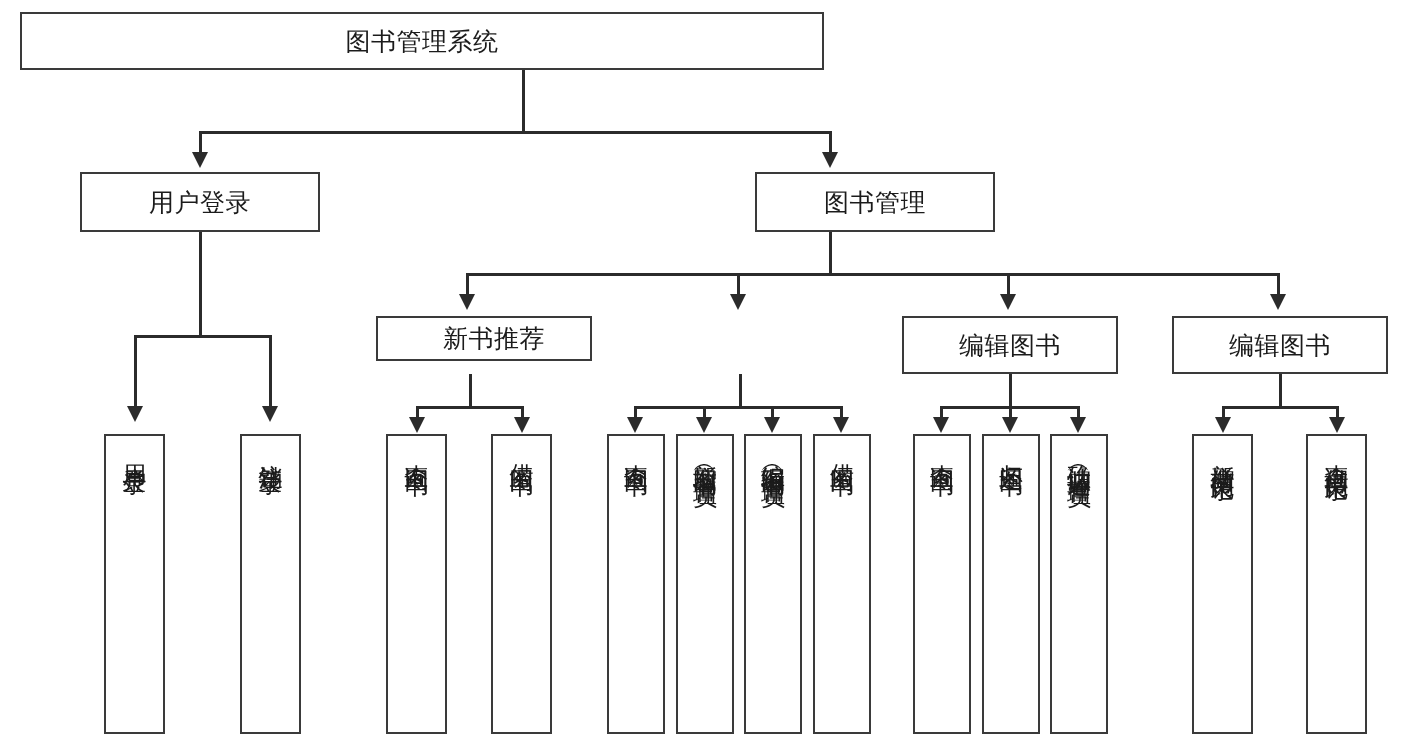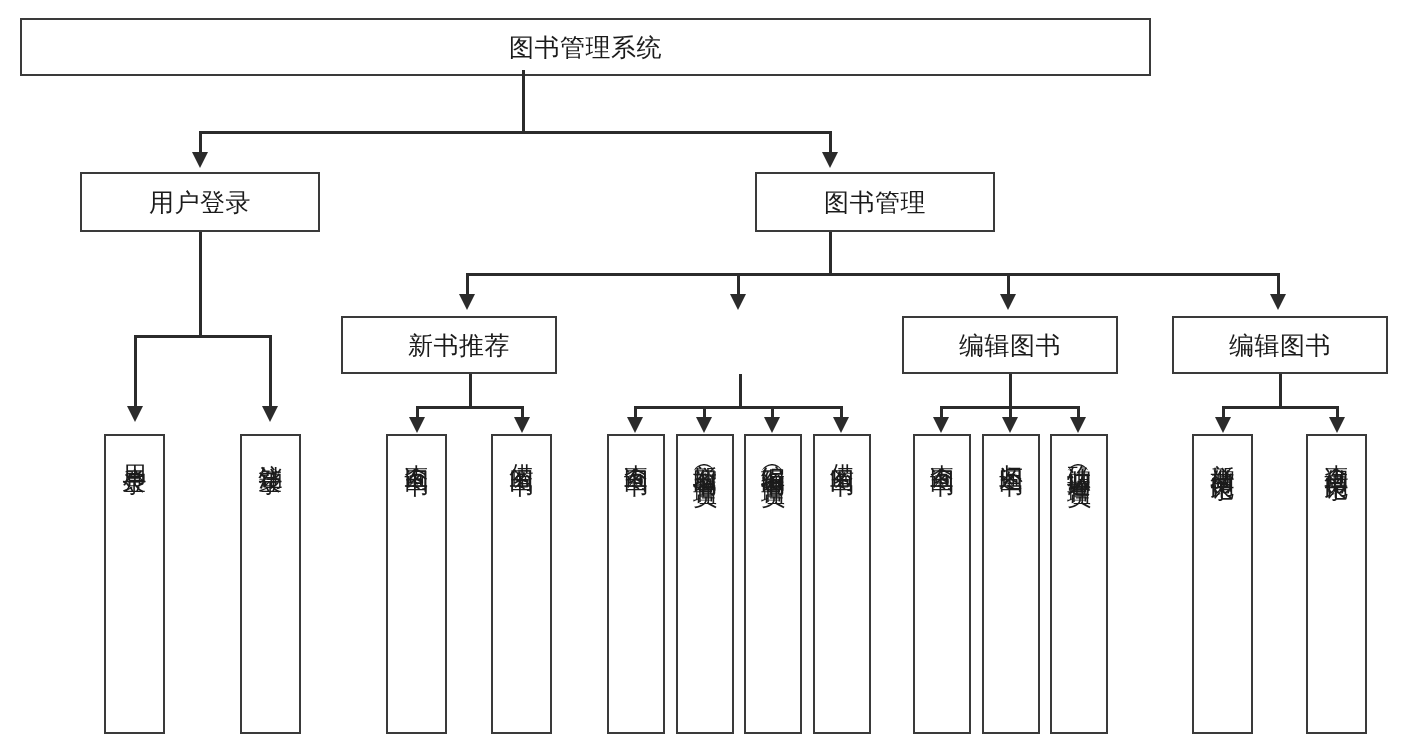--- a/index.html
+++ b/index.html
@@ -79,21 +79,21 @@
     font-size: 19px;
     white-space: nowrap;
     letter-spacing: 0.5px;
   }
 </style>
 </head>
 <body>
 
 <div id="canvas">
 
-  <div class="node horiz root" style="left:20px; top:12px; width:1131px; height:58px;margin-top:6px;">
+  <div class="node horiz root" style="left:20px; top:12px; width:804px; height:58px;">
     <span class="label">图书管理系统</span>
   </div>
 
   <div class="vline" style="left:522px; top:70px; height:62px;"></div>
 
   <div class="hline" style="left:199px; top:131px; width:632px;"></div>
   <div class="vline" style="left:199px; top:131px; height:22px;"></div>
   <div class="arrow" style="left:192px; top:152px;"></div>
   <div class="vline" style="left:829px; top:131px; height:22px;"></div>
   <div class="arrow" style="left:822px; top:152px;"></div>
@@ -116,21 +116,21 @@
   <div class="hline" style="left:466px; top:273px; width:814px;"></div>
   <div class="vline" style="left:466px; top:273px; height:22px;"></div>
   <div class="arrow" style="left:459px; top:294px;"></div>
   <div class="vline" style="left:737px; top:273px; height:22px;"></div>
   <div class="arrow" style="left:730px; top:294px;"></div>
   <div class="vline" style="left:1007px; top:273px; height:22px;"></div>
   <div class="arrow" style="left:1000px; top:294px;"></div>
   <div class="vline" style="left:1277px; top:273px; height:22px;"></div>
   <div class="arrow" style="left:1270px; top:294px;"></div>
 
-  <div class="node horiz" style="left:341px; top:316px; width:216px; height:58px;padding-left:20px;">
+  <div class="node horiz" style="left:376px; top:316px; width:216px; height:45px;padding-left:20px;">
     <span class="label">新书推荐</span>
   </div>
   <div class="node horiz" style="left:902px; top:316px; width:216px; height:58px;">
     <span class="label">编辑图书</span>
   </div>
   <div class="node horiz" style="left:1172px; top:316px; width:216px; height:58px;">
     <span class="label">编辑图书</span>
   </div>
 
   <div class="vline" style="left:469px; top:374px; height:34px;"></div>

